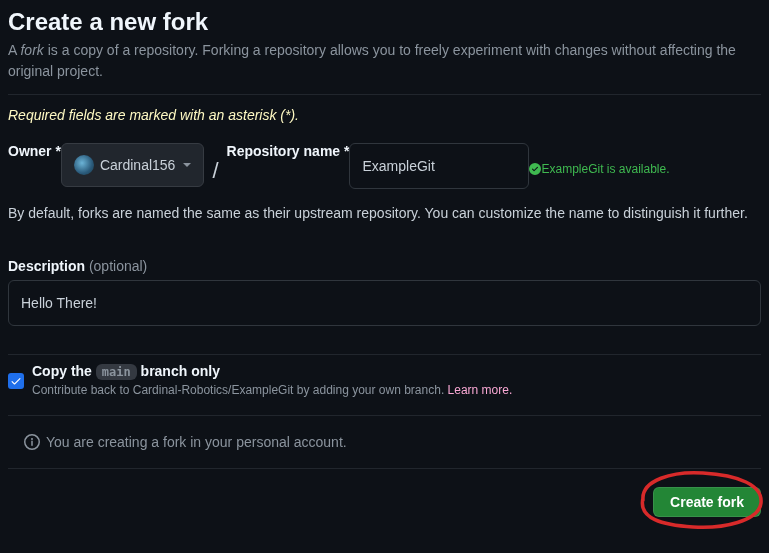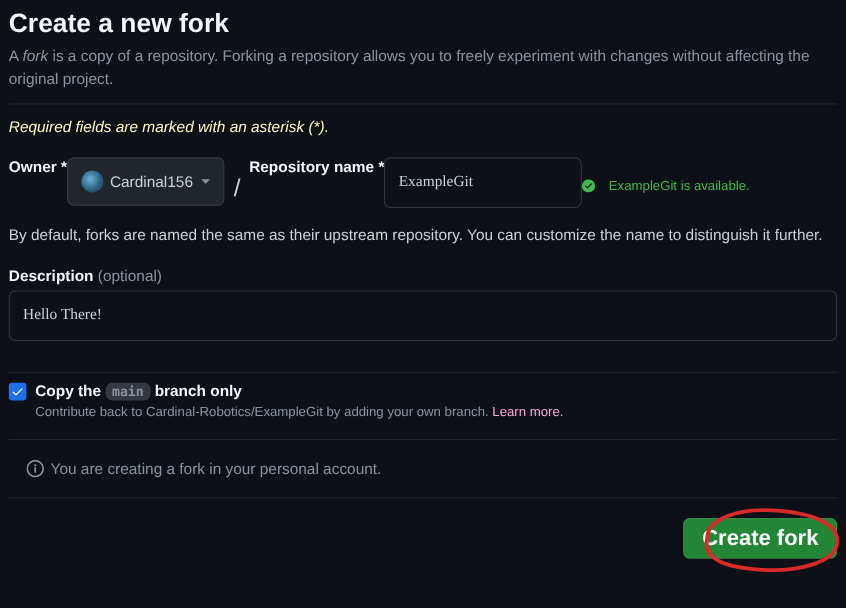--- a/index.html
+++ b/index.html
@@ -85,46 +85,46 @@
     padding-bottom: 5px;
   }
   input[type="text"] {
     background: #0d1117;
     border: 1px solid #30363d;
     border-radius: 6px;
     color: #c9d1d9;
     padding: 22px 12px;
     font-size: 14px;
     height: 32px;
-    font-family: Liberation Serif, serif;
+    font-family: Liberation Sans, sans-serif;
   }
   .repo-input { width: 180px; }
   .desc-input { width: 100%; }
   .avail {
     color: #3fb950;
     font-size: 12px;
     margin-top: 6px;
     display: flex;
     align-items: center;
-    gap: 12px;
+    gap: 0;
     margin-left: 0;
   }
   .avail-check {
     width: 12px; height: 12px;
     fill: #3fb950;
   }
   .help-text {
     color: #c9d1d9;
-    margin: 14px 0 18px 0;
+    margin: 14px 0 34px 0;
     line-height: 1.5;
   }
   .desc-group { margin-bottom: 28px; }
   .checkbox-row {
     display: flex;
-    align-items: flex-start;
+    align-items: center;
     gap: 8px;
     margin-top: 4px;
   }
   .checkbox-box {
     width: 16px; height: 16px;
     background: #1f6feb;
     border-radius: 3px;
     display: flex;
     align-items: center;
     justify-content: center;
@@ -161,21 +161,21 @@
     display: flex;
     justify-content: flex-end;
     margin-top: 18px;
     position: relative;
   }
   .create-btn {
     background: #238636;
     border: 1px solid rgba(240,246,252,0.1);
     color: #fff;
     font-weight: 600;
-    font-size: 20px;
+    font-size: 14px;
     padding: 6px 16px;
     border-radius: 6px;
     cursor: pointer;
   }
   .hand-circle {
     position: absolute;
     right: -12px;
     bottom: -18px;
     width: 150px;
     height: 70px;

